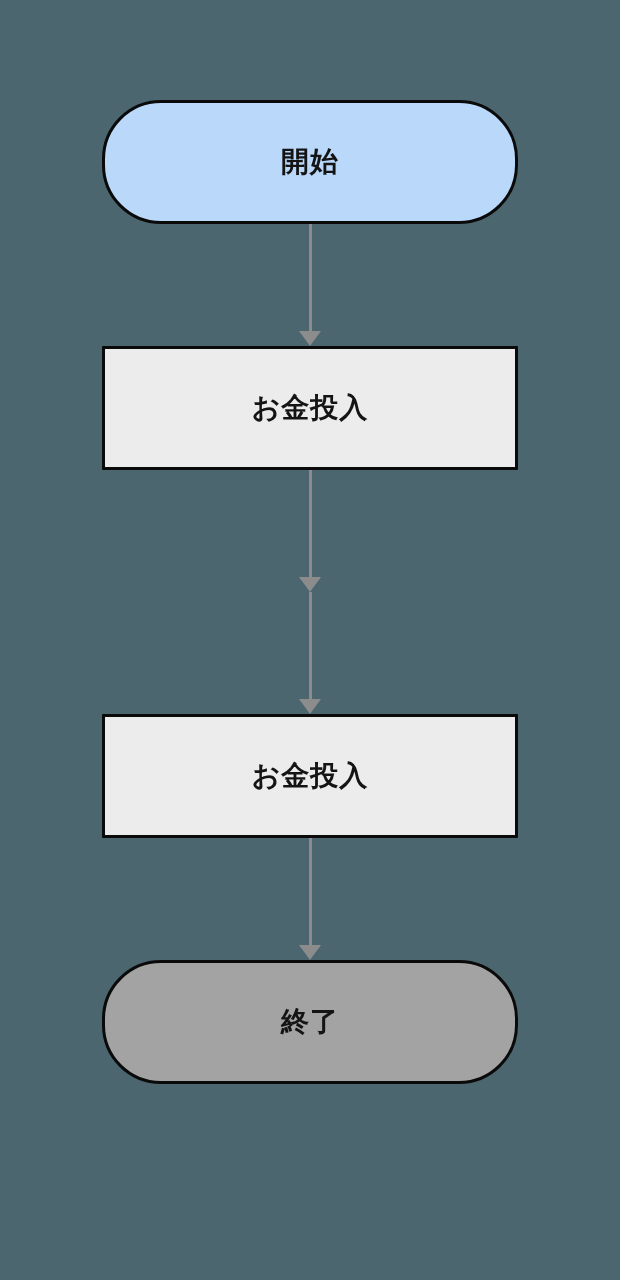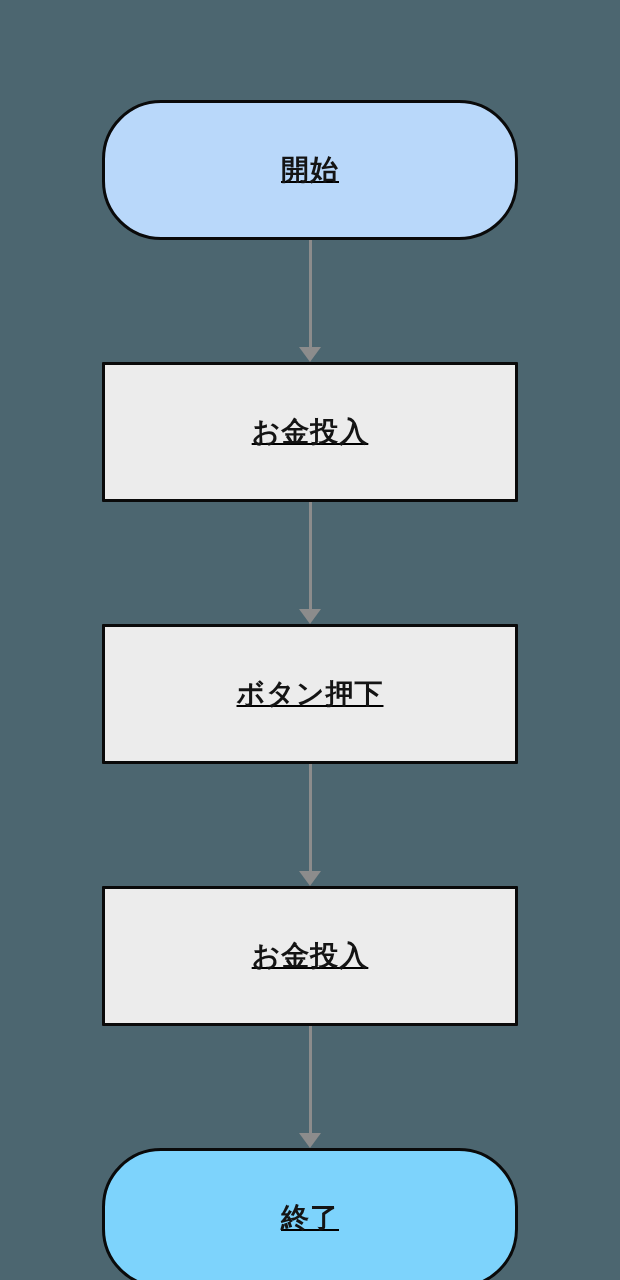--- a/index.html
+++ b/index.html
@@ -14,44 +14,43 @@
     overflow: hidden;
     font-family: "Liberation Sans", "DejaVu Sans", sans-serif;
     display: flex;
     flex-direction: column;
     align-items: center;
     padding-top: 100px;
     box-sizing: border-box;
   }
   .node {
     width: 416px;
-    height: 140px;
+    height: 124px;
     box-sizing: border-box;
     border: 3px solid #0a0a0a;
     display: flex;
     align-items: center;
     justify-content: center;
     flex-shrink: 0;
-    text-decoration: underline;
   }
   .node .node-label {
     font-size: 28px;
     font-weight: 700;
     color: #141414;
     letter-spacing: 1px;
   }
   .terminator {
     border-radius: 59px;
   }
   .process {
     border-radius: 1px;
   }
   .node-start { background: #b9d8fa; }
   .node-process { background: #ececec; }
-  .node-end { background: #7dd3fc; }
+  .node-end { background: #a3a3a3; }
   .arrow {
     height: 122px;
     display: flex;
     flex-direction: column;
     align-items: center;
     flex-shrink: 0;
   }
   .arrow-line {
     flex: 1 1 auto;
     width: 3px;
@@ -81,23 +80,20 @@
 
   <div class="node process node-process">
     <span class="node-label">お金投入</span>
   </div>
 
   <div class="arrow">
     <span class="arrow-line"></span>
     <span class="arrow-head"></span>
   </div>
 
-  <div class="node process node-process">
-    <span class="node-label">ボタン押下</span>
-  </div>
 
   <div class="arrow">
     <span class="arrow-line"></span>
     <span class="arrow-head"></span>
   </div>
 
   <div class="node process node-process">
     <span class="node-label">お金投入</span>
   </div>
 

